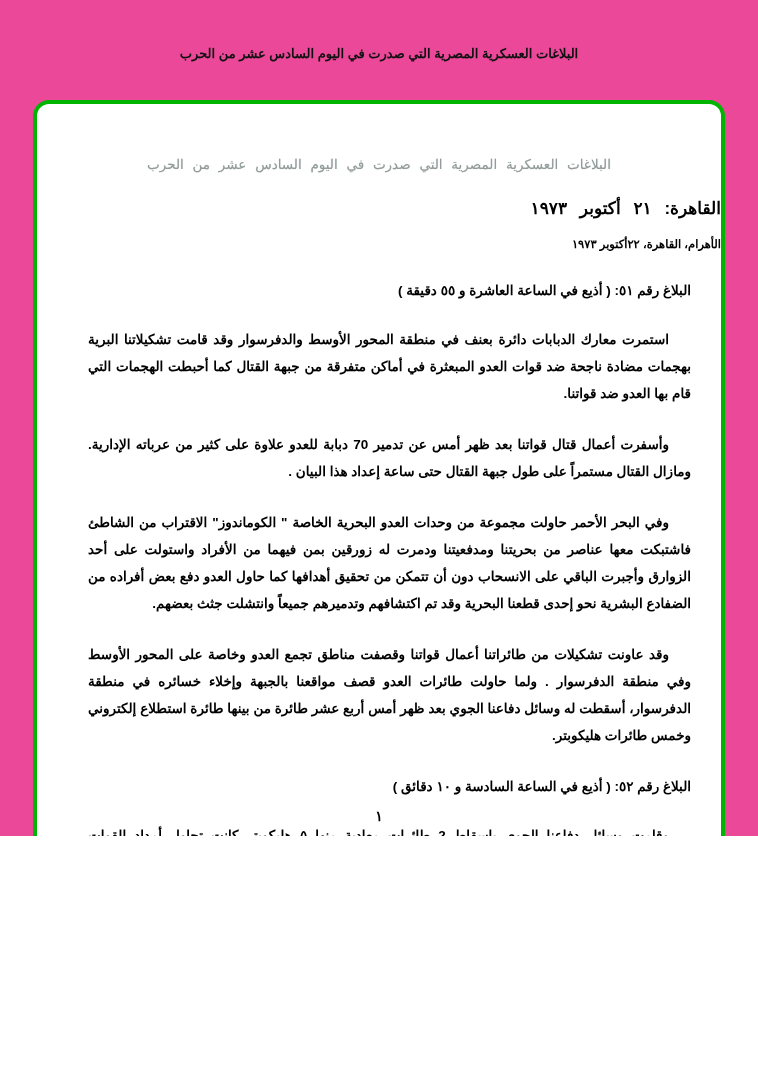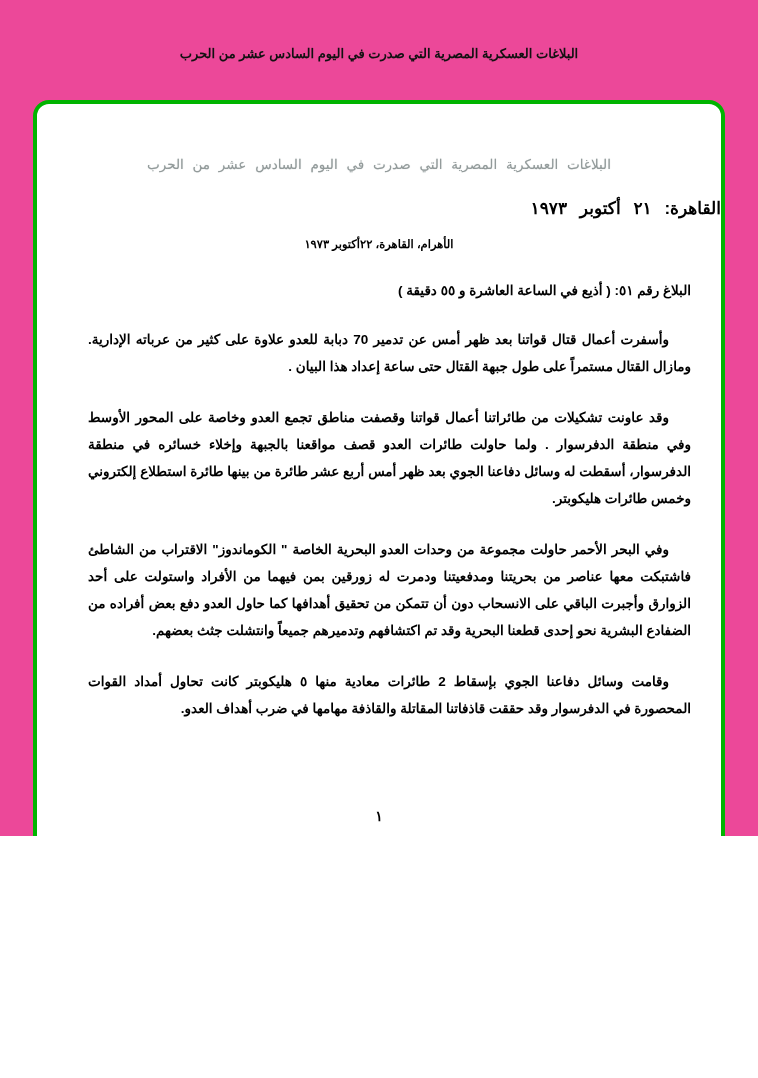--- a/index.html
+++ b/index.html
@@ -50,21 +50,21 @@
   .dateline {
     margin-top: 26px;
     font-size: 17px;
     font-weight: 700;
     color: #000;
     letter-spacing: 2px;
     word-spacing: 8px;
   }
   .source-line {
     margin-top: 18px;
-    text-align: center;
+    text-align: right;
     font-size: 11.5px;
     font-weight: 700;
     color: #000;
     letter-spacing: 1px;
   }
   .doc-body {
     padding: 26px 30px 0 30px;
     font-size: 13.5px;
     font-weight: 700;
     color: #000;
@@ -104,27 +104,29 @@
     <div class="faded-title">البلاغات العسكرية المصرية التي صدرت في اليوم السادس عشر من الحرب</div>
 
     <div class="dateline">القاهرة: ٢١ أكتوبر ١٩٧٣</div>
 
     <div class="source-line">الأهرام، القاهرة، ٢٢أكتوبر ١٩٧٣</div>
 
     <div class="doc-body">
 
       <p class="comm-heading">البلاغ رقم ٥١: ( أذيع في الساعة العاشرة و ٥٥ دقيقة )</p>
 
+      <p class="para">استمرت معارك الدبابات دائرة بعنف في منطقة المحور الأوسط والدفرسوار وقد قامت تشكيلاتنا البرية بهجمات مضادة ناجحة ضد قوات العدو المبعثرة في أماكن متفرقة من جبهة القتال كما أحبطت الهجمات التي قام بها العدو ضد قواتنا.</p>
 
       <p class="para">وأسفرت أعمال قتال قواتنا بعد ظهر أمس عن تدمير 70 دبابة للعدو علاوة على كثير من عرباته الإدارية. ومازال القتال مستمراً على طول جبهة القتال حتى ساعة إعداد هذا البيان .</p>
 
+      <p class="para">وفي البحر الأحمر حاولت مجموعة من وحدات العدو البحرية الخاصة " الكوماندوز" الاقتراب من الشاطئ فاشتبكت معها عناصر من بحريتنا ومدفعيتنا ودمرت له زورقين بمن فيهما من الأفراد واستولت على أحد الزوارق وأجبرت الباقي على الانسحاب دون أن تتمكن من تحقيق أهدافها كما حاول العدو دفع بعض أفراده من الضفادع البشرية نحو إحدى قطعنا البحرية وقد تم اكتشافهم وتدميرهم جميعاً وانتشلت جثث بعضهم.</p>
+
       <p class="para">وقد عاونت تشكيلات من طائراتنا أعمال قواتنا وقصفت مناطق تجمع العدو وخاصة على المحور الأوسط وفي منطقة الدفرسوار . ولما حاولت طائرات العدو قصف مواقعنا بالجبهة وإخلاء خسائره في منطقة الدفرسوار، أسقطت له وسائل دفاعنا الجوي بعد ظهر أمس أربع عشر طائرة من بينها طائرة استطلاع إلكتروني وخمس طائرات هليكوبتر.</p>
 
-      <p class="para">وفي البحر الأحمر حاولت مجموعة من وحدات العدو البحرية الخاصة " الكوماندوز" الاقتراب من الشاطئ فاشتبكت معها عناصر من بحريتنا ومدفعيتنا ودمرت له زورقين بمن فيهما من الأفراد واستولت على أحد الزوارق وأجبرت الباقي على الانسحاب دون أن تتمكن من تحقيق أهدافها كما حاول العدو دفع بعض أفراده من الضفادع البشرية نحو إحدى قطعنا البحرية وقد تم اكتشافهم وتدميرهم جميعاً وانتشلت جثث بعضهم.</p>
-
+      <p class="comm-heading">البلاغ رقم ٥٢: ( أذيع في الساعة السادسة و ١٠ دقائق )</p>
 
 
       <p class="para">وقامت وسائل دفاعنا الجوي بإسقاط 2 طائرات معادية منها ٥ هليكوبتر كانت تحاول أمداد القوات المحصورة في الدفرسوار وقد حققت قاذفاتنا المقاتلة والقاذفة مهامها في ضرب أهداف العدو.</p>
 
     </div>
   </div>
 
   <div class="page-number">١</div>
 
 </div>

